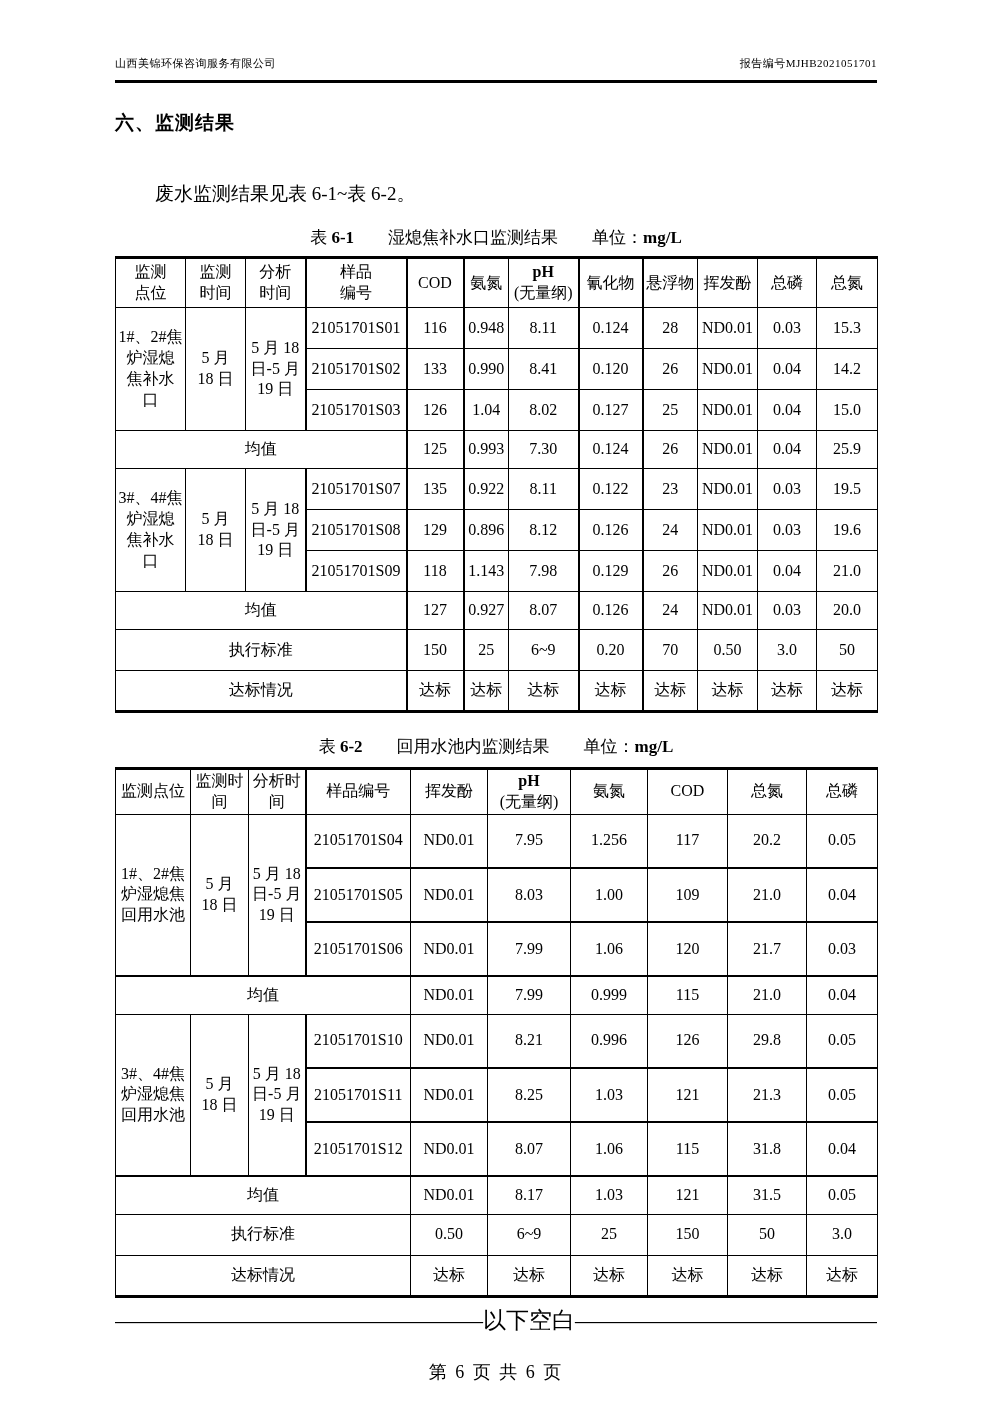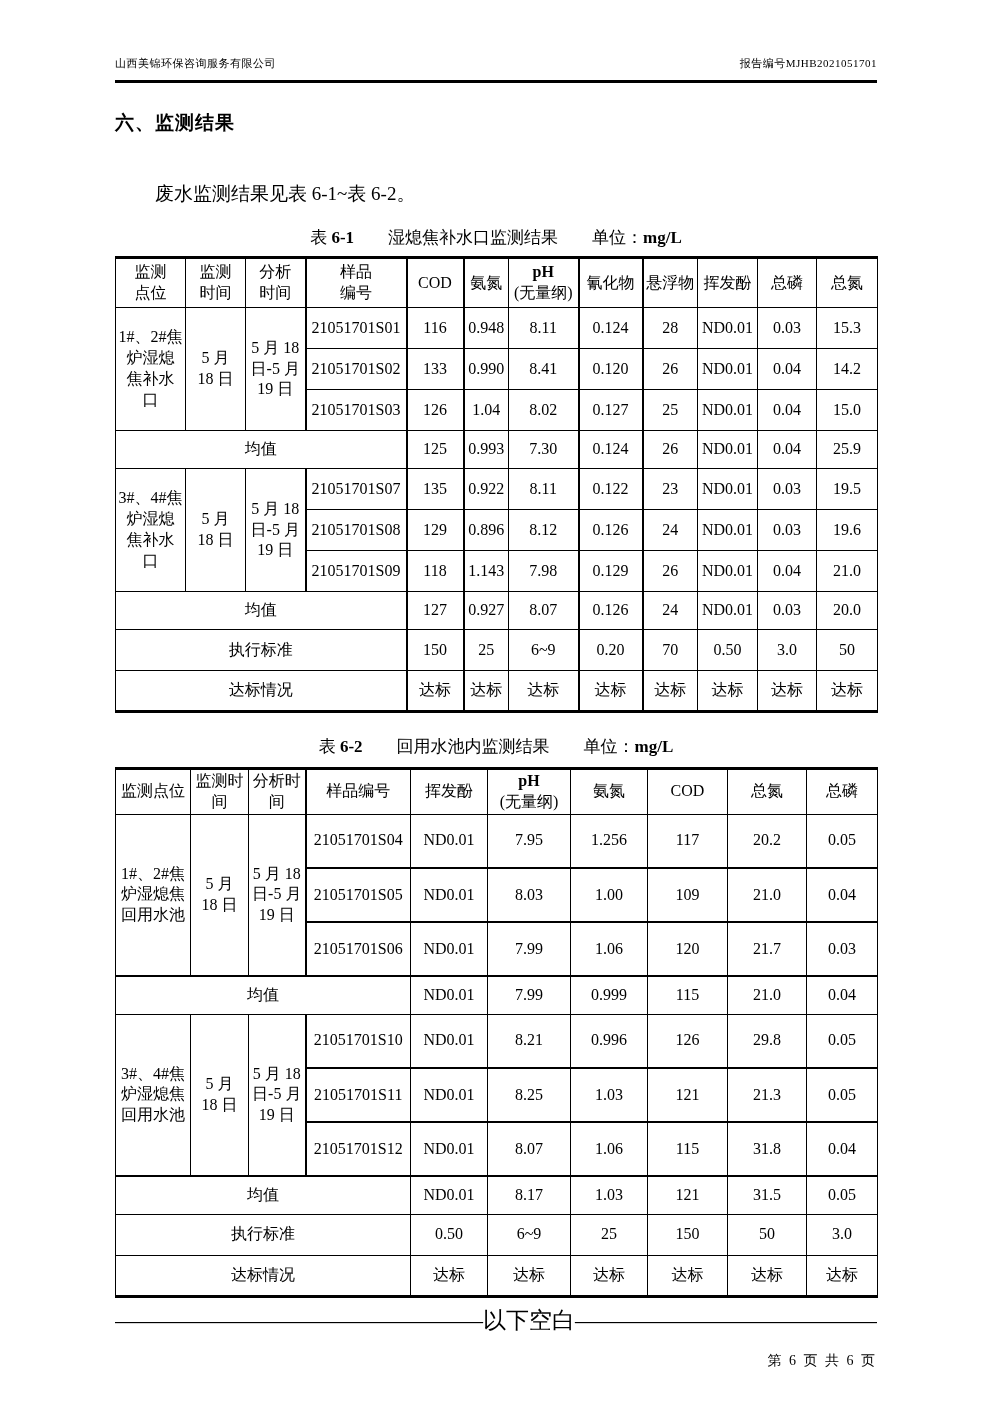--- a/index.html
+++ b/index.html
@@ -38,21 +38,21 @@
   .t1 tr.m td { height: 38px; }
   .t1 tr.s td { height: 41px; }
 
   .t2 tr.h th { height: 43px; }
   .t2 tr.d td { height: 54px; border-bottom-width: 2px; }
   .t2 tr.m td { height: 38px; }
   .t2 tr.s td { height: 41px; }
 
   .blank-line { margin-top: 7px; text-align: center; font-size: 23px;
     white-space: nowrap; overflow: hidden; }
-  .page-num { margin-top: 16px; text-align: right; font-size: 14px; letter-spacing: 2px; }
+  .page-num { margin-top: 24px; text-align: center; font-size: 18px; letter-spacing: 2px; }
 </style>
 </head>
 <body>
 
 <div class="page">
 
   <div class="doc-header">
     <span>山西美锦环保咨询服务有限公司</span>
     <span>报告编号MJHB2021051701</span>
   </div>

